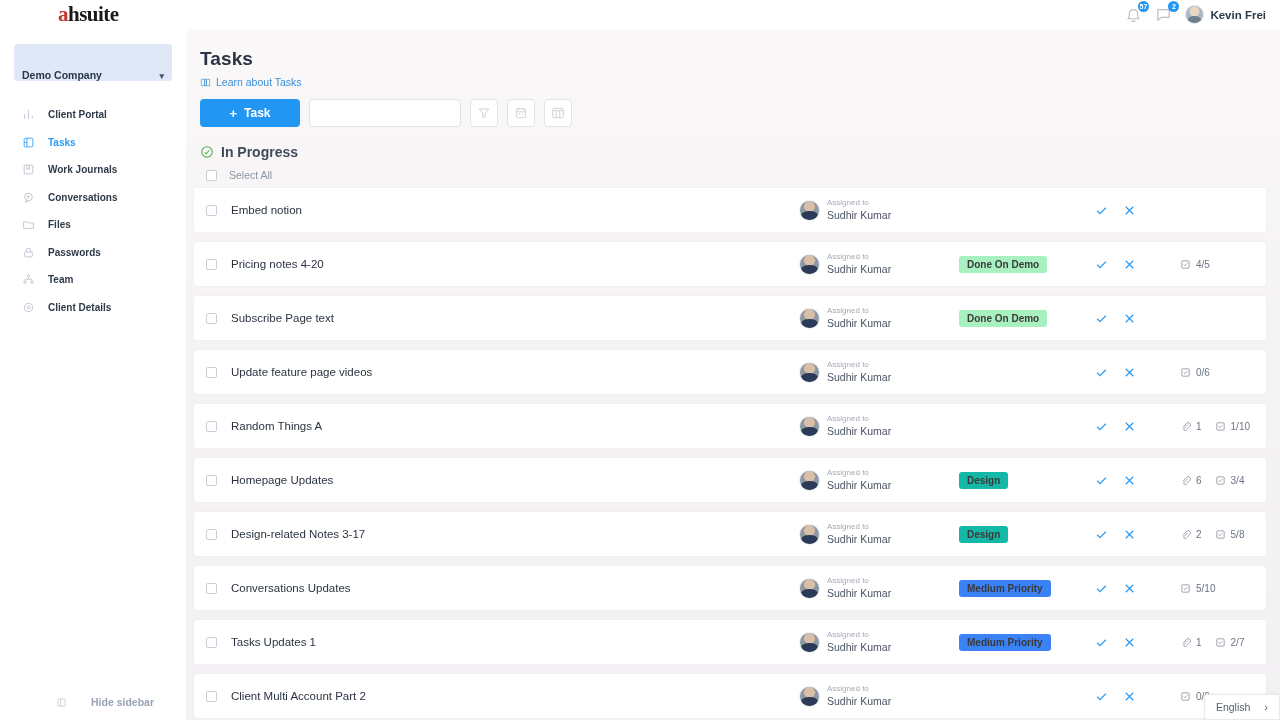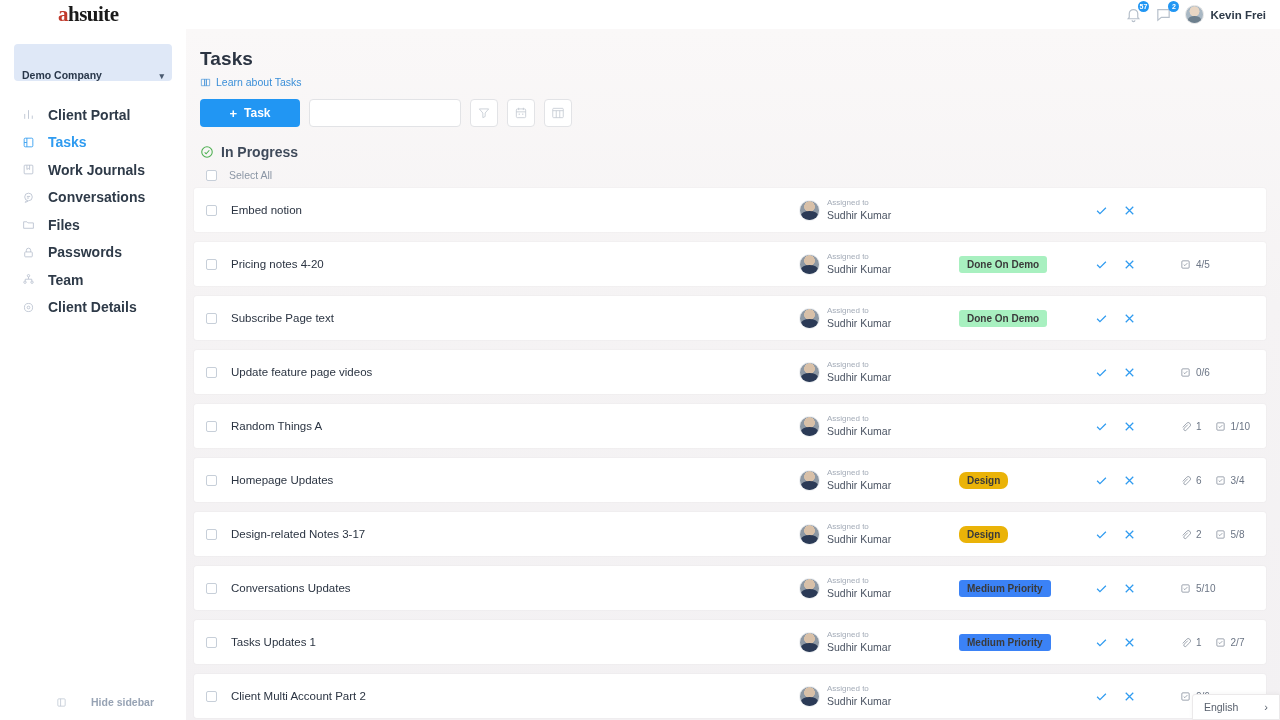--- a/index.html
+++ b/index.html
@@ -57,21 +57,21 @@
     margin: 15px 14px 0 14px; height: 37px; background: #dfe8f7;
     border-radius: 4px; display: flex; align-items: flex-end;
     padding: 0 8px; font-size: 10.5px; font-weight: 700; color: #29374a;
     justify-content: space-between;
   }
   .chev { font-size: 9px; color: #4a5a70; }
   .nav { margin-top: 20px; }
   .nav-item {
     display: flex; align-items: center; gap: 13px;
     padding: 0 0 0 22px; height: 27px; margin-bottom: 0.5px;
-    font-size: 14px; font-weight: 700; color: #2e3a48; cursor: pointer;
+    font-size: 10px; font-weight: 700; color: #2e3a48; cursor: pointer;
   }
   .nav-item + .nav-item { margin-top: 0.5px; }
   .nav-item .ni { width: 13px; height: 13px; display: flex; align-items: center; justify-content: center; }
   .nav-item .ni svg { width: 13px; height: 13px; display: block; }
   .nav-item.active { color: #2f9bf0; }
   .nav-item.active .ni svg { stroke: #2f9bf0; }
   .nav-item .ni svg { stroke: #b9c2cf; fill: none; stroke-width: 1.6; }
   .hide-sidebar {
     margin-top: auto; display: flex; align-items: center; gap: 24px;
     padding: 0 0 12px 56px; font-size: 10.5px; font-weight: 700; color: #97a3b4;
@@ -152,32 +152,32 @@
     background: #2b3a56; border-radius: 50% 50% 0 0;
   }
   .assigned-lbl { font-size: 8px; color: #a3abb7; line-height: 1.35; }
   .assignee-name { font-size: 10.5px; color: #4a5362; line-height: 1.35; }
   .badge-col { width: 135px; flex: 0 0 135px; display: flex; align-items: center; }
   .tag {
     font-size: 10px; font-weight: 700; border-radius: 3px;
     padding: 3px 8px; white-space: nowrap; color: #3a3a3a;
   }
   .tag.green { background: #a8f0c0; }
-  .tag.orange { background: #eab308; border-radius: 7px; }
+  .tag.orange { background: #14b8a6; }
   .tag.purple { background: #3b82f6; }
   .actions { display: flex; align-items: center; gap: 13px; width: 62px; flex: 0 0 62px; }
   .actions svg { width: 15px; height: 15px; stroke: #2f9bf0; fill: none; stroke-width: 2; cursor: pointer; }
   .meta { display: flex; align-items: center; gap: 13px; width: 110px; flex: 0 0 110px; padding-left: 24px; }
   .meta-item { display: flex; align-items: center; gap: 5px; font-size: 10px; color: #6b7585; }
   .meta-item svg { width: 11px; height: 11px; stroke: #6b7585; fill: none; stroke-width: 1.4; }
 
   .lang-pill {
     position: absolute; right: 0px; bottom: 0px;
     background: #fff; border: 1px solid #ebe9ea; border-radius: 3px 0 0 0;
-    height: 26px; display: flex; align-items: center; gap: 26px;
+    height: 26px; display: flex; align-items: center; gap: 14px;
     padding: 0 11px; font-size: 10.5px; color: #58606d; cursor: pointer;
     box-shadow: 0 -1px 4px rgba(0,0,0,0.04);
   }
   .lang-pill .lchev { font-size: 11px; color: #58606d; }
 </style>
 </head>
 <body>
 
 <div class="app">
 

